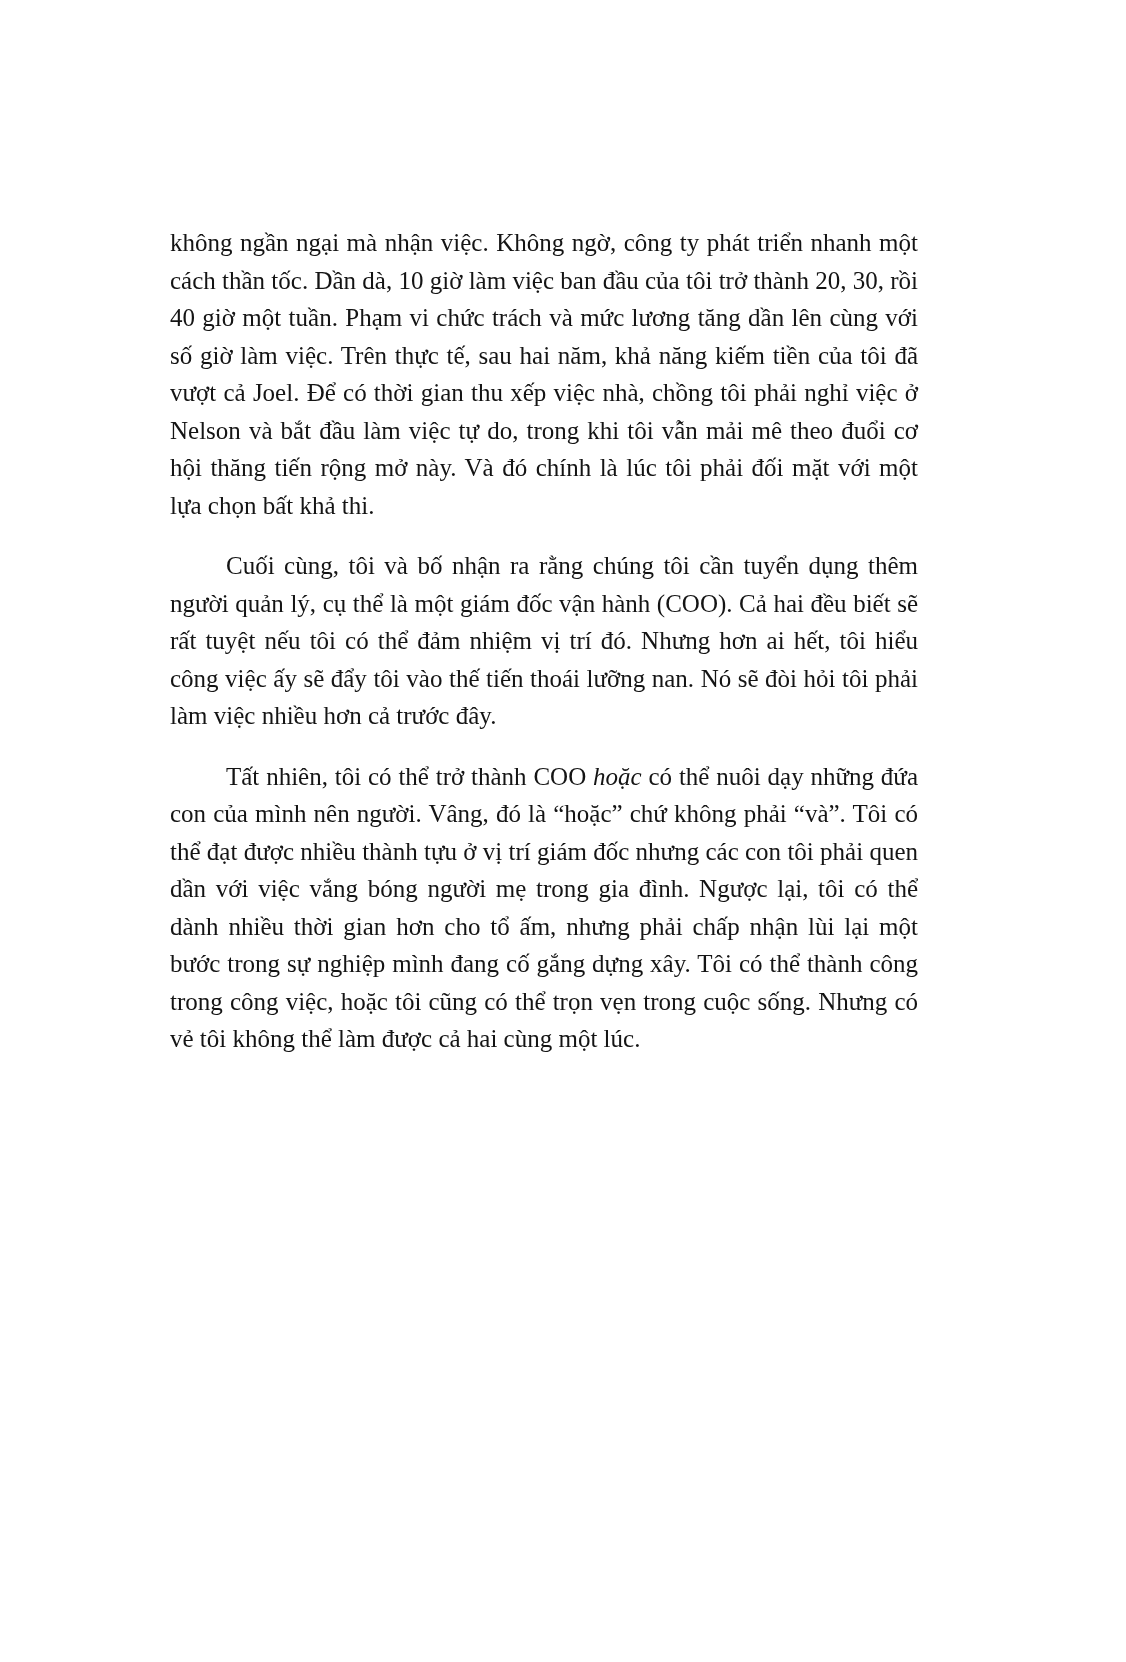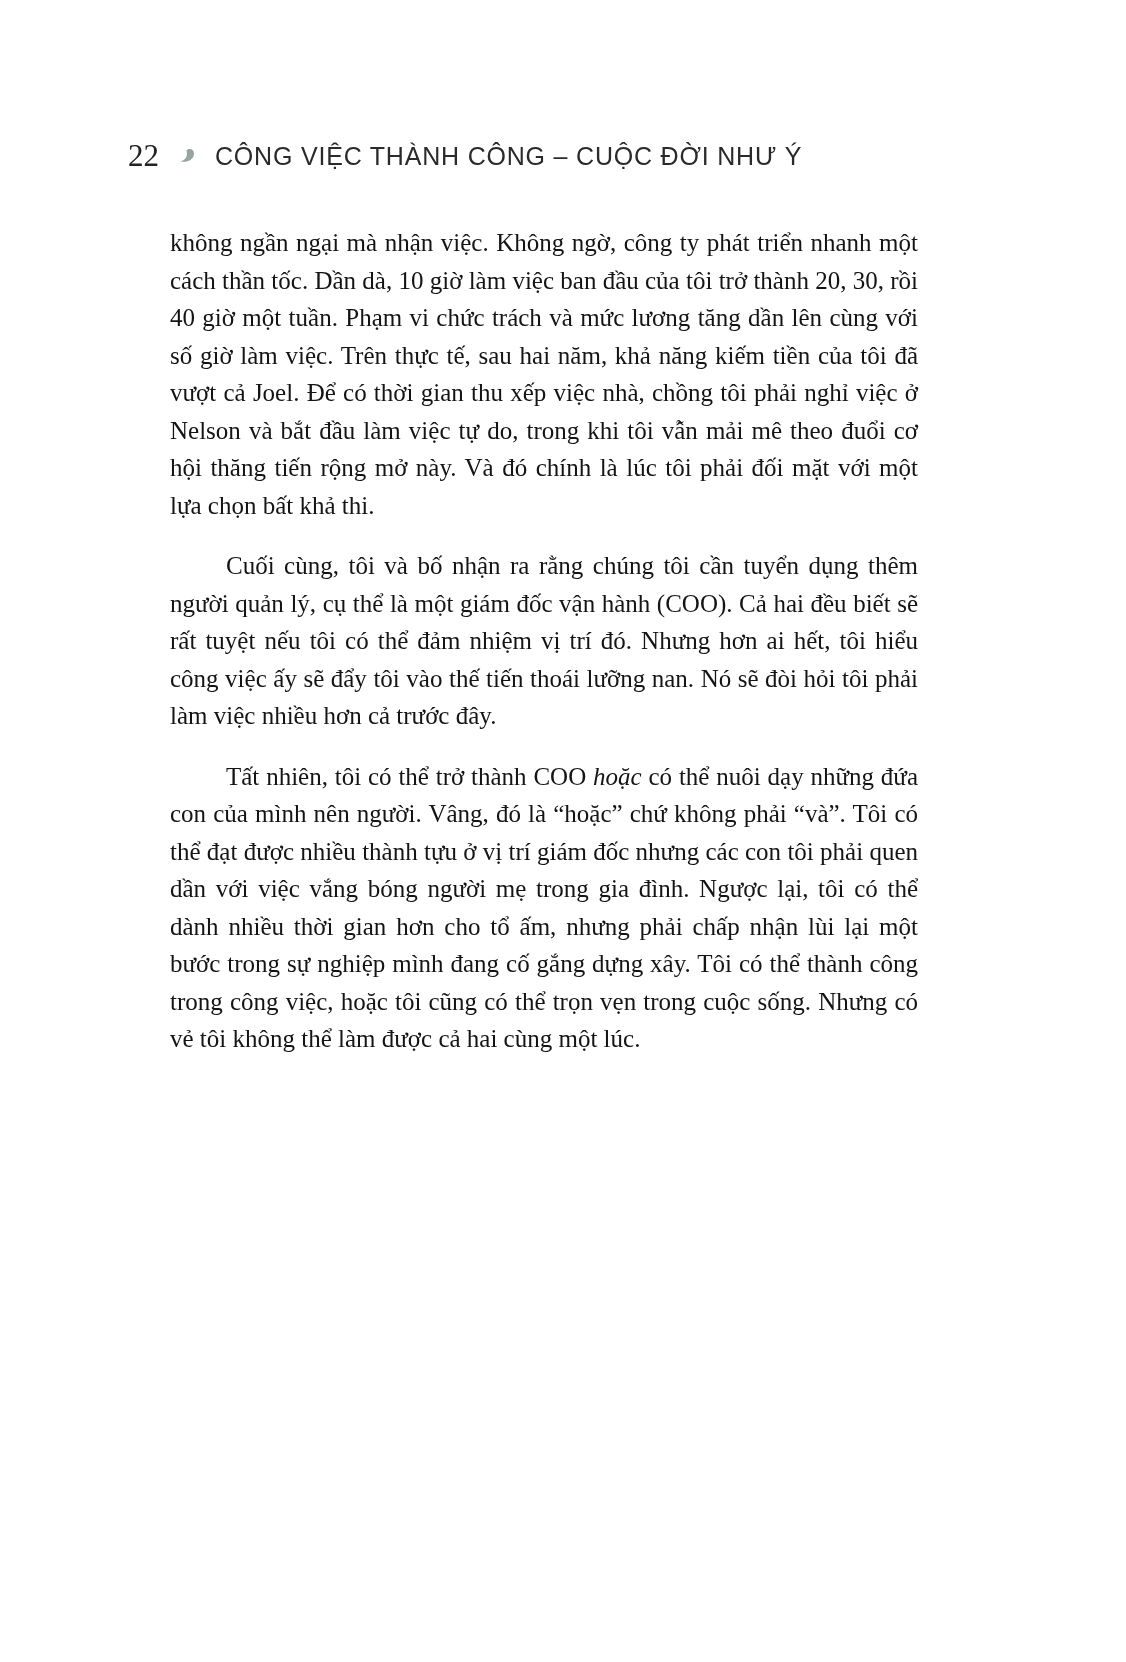--- a/index.html
+++ b/index.html
@@ -55,29 +55,20 @@
   .page-body p { margin: 0; }
   .page-body p + p { margin-top: 23px; }
   .page-body p.indent { text-indent: 56px; }
   .seg-italic { font-style: italic; }
 </style>
 </head>
 <body>
 
 <div class="page">
 
-  <header class="page-header">
-    <span class="page-number">22</span>
-    <span class="hdr-icon">
-      <svg viewBox="0 0 24 24" xmlns="http://www.w3.org/2000/svg" aria-hidden="true">
-        <path d="M19 9.5 C19 15.5, 12.5 19, 5.5 17.5 C10.5 16, 13 12.5, 11.5 6.5 C14.5 3.5, 19 5.2, 19 9.5 Z" fill="#97a5a0"></path>
-      </svg>
-    </span>
-    <span class="header-title">CÔNG VIỆC THÀNH CÔNG – CUỘC ĐỜI NHƯ Ý</span>
-  </header>
 
   <main class="page-body" id="page-body">
       <p><span>không ngần ngại mà nhận việc. Không ngờ, công ty phát triển nhanh một cách thần tốc. Dần dà, 10 giờ làm việc ban đầu của tôi trở thành 20, 30, rồi 40 giờ một tuần. Phạm vi chức trách và mức lương tăng dần lên cùng với số giờ làm việc. Trên thực tế, sau hai năm, khả năng kiếm tiền của tôi đã vượt cả Joel. Để có thời gian thu xếp việc nhà, chồng tôi phải nghỉ việc ở Nelson và bắt đầu làm việc tự do, trong khi tôi vẫn mải mê theo đuổi cơ hội thăng tiến rộng mở này. Và đó chính là lúc tôi phải đối mặt với một lựa chọn bất khả thi.</span></p>
       <p class="indent"><span>Cuối cùng, tôi và bố nhận ra rằng chúng tôi cần tuyển dụng thêm người quản lý, cụ thể là một giám đốc vận hành (COO). Cả hai đều biết sẽ rất tuyệt nếu tôi có thể đảm nhiệm vị trí đó. Nhưng hơn ai hết, tôi hiểu công việc ấy sẽ đẩy tôi vào thế tiến thoái lưỡng nan. Nó sẽ đòi hỏi tôi phải làm việc nhiều hơn cả trước đây.</span></p>
       <p class="indent"><span>Tất nhiên, tôi có thể trở thành COO </span><span class="seg-italic">hoặc</span><span> có thể nuôi dạy những đứa con của mình nên người. Vâng, đó là “hoặc” chứ không phải “và”. Tôi có thể đạt được nhiều thành tựu ở vị trí giám đốc nhưng các con tôi phải quen dần với việc vắng bóng người mẹ trong gia đình. Ngược lại, tôi có thể dành nhiều thời gian hơn cho tổ ấm, nhưng phải chấp nhận lùi lại một bước trong sự nghiệp mình đang cố gắng dựng xây. Tôi có thể thành công trong công việc, hoặc tôi cũng có thể trọn vẹn trong cuộc sống. Nhưng có vẻ tôi không thể làm được cả hai cùng một lúc.</span></p>
     </main>
 
 </div>
 
 </body></html>

